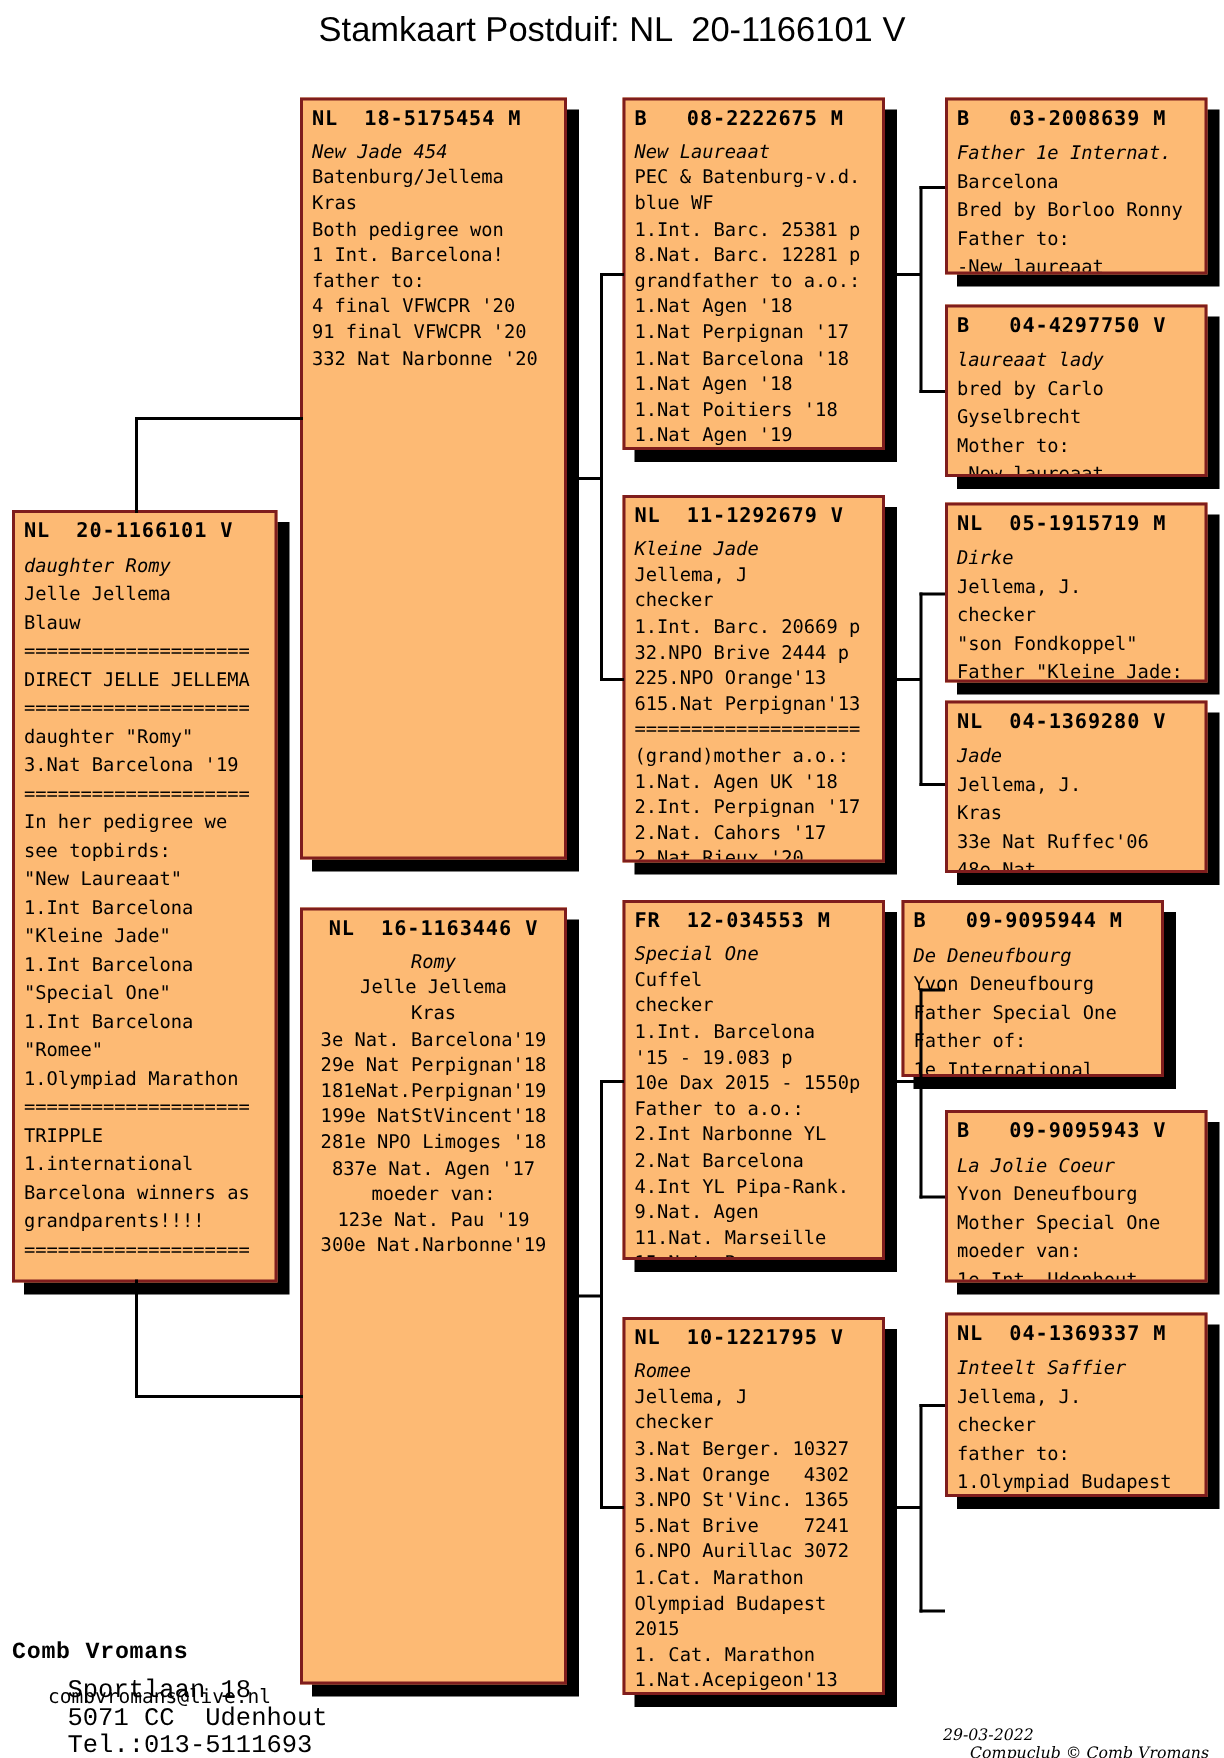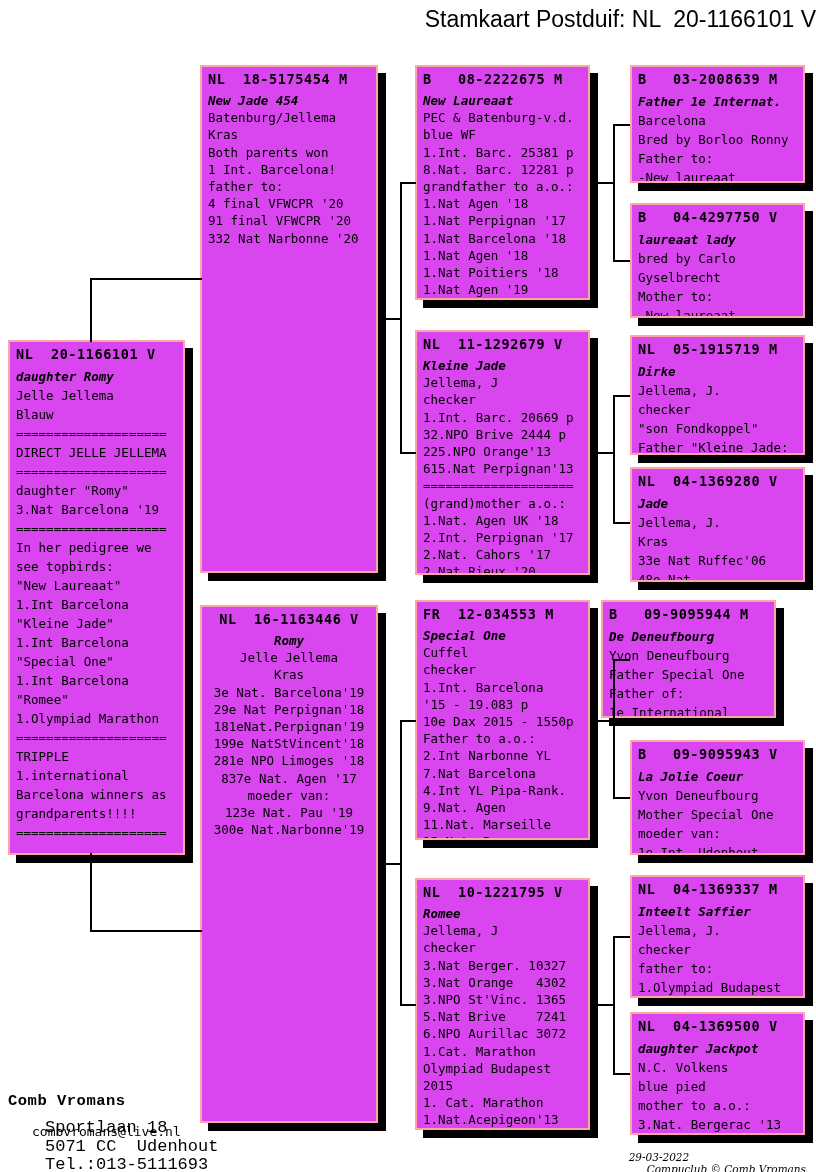--- a/index.html
+++ b/index.html
@@ -1,29 +1,29 @@
 <!DOCTYPE html>
 <html><head>
 <meta charset="utf-8">
 <style>
   html,body { margin:0; padding:0; background:#fff; }
   .page {
     position:relative; width:816px; height:1172px; background:#fff; color:#000;
     font-family:"DejaVu Sans Mono","Liberation Mono",monospace; overflow:hidden;
   }
   .title {
-    position:absolute; top:6px; left:0; width:100%; text-align:right;
+    position:absolute; top:6px; left:0; width:100%; text-align:center;
     font-family:"Liberation Sans",sans-serif; font-size:23px; white-space:pre;
   }
   .box {
-    position:absolute; background:#d946ef; border:2px solid #fca5a5;
+    position:absolute; background:#fdba74; border:2px solid #7f1d1d;
     box-shadow:8px 8px 0 #000; padding:4px 6px; box-sizing:border-box; overflow:hidden;
   }
   .box .ring { font-weight:bold; font-size:13.5px; letter-spacing:0.6px; white-space:pre; margin-bottom:5px; line-height:16px; }
-  .box .bird { font-weight:bold; font-style:italic; }
+  .box .bird { font-weight:normal; font-style:italic; }
   .box .bird, .box .line { font-size:12.5px; line-height:17.2px; white-space:pre; }
   #box-main .bird, #box-main .line { line-height:19px; }
   .g4 .bird, .g4 .line { line-height:19px; }
 
   #box-main   { left:8px;   top:340px; width:177px; height:515px; }
   #box-father { left:200px; top:65px;  width:178px; height:508px; }
   #box-mother { left:200px; top:605px; width:178px; height:518px;text-align:center; }
   #box-g3a { left:415px; top:65px;  width:175px; height:235px; }
   #box-g3b { left:415px; top:330px; width:175px; height:245px; }
   #box-g3c { left:415px; top:600px; width:175px; height:240px; }
@@ -88,21 +88,21 @@
         <div class="line">====================</div>
       </div>
   </div>
 
   <div class="box" id="box-father">
     <div class="ring">NL  18-5175454 M</div>
     <div class="bird">New Jade 454</div>
     <div class="lines">
         <div class="line">Batenburg/Jellema</div>
         <div class="line">Kras</div>
-        <div class="line">Both parents won</div>
+        <div class="line">Both pedigree won</div>
         <div class="line">1 Int. Barcelona!</div>
         <div class="line">father to:</div>
         <div class="line">4 final VFWCPR '20</div>
         <div class="line">91 final VFWCPR '20</div>
         <div class="line">332 Nat Narbonne '20</div>
       </div>
   </div>
   <div class="box" id="box-mother">
     <div class="ring">NL  16-1163446 V</div>
     <div class="bird">Romy</div>
@@ -160,21 +160,21 @@
     <div class="ring">FR  12-034553 M</div>
     <div class="bird">Special One</div>
     <div class="lines">
         <div class="line">Cuffel</div>
         <div class="line">checker</div>
         <div class="line">1.Int. Barcelona</div>
         <div class="line">'15 - 19.083 p</div>
         <div class="line">10e Dax 2015 - 1550p</div>
         <div class="line">Father to a.o.:</div>
         <div class="line">2.Int Narbonne YL</div>
-        <div class="line">7.Nat Barcelona</div>
+        <div class="line">2.Nat Barcelona</div>
         <div class="line">4.Int YL Pipa-Rank.</div>
         <div class="line">9.Nat. Agen</div>
         <div class="line">11.Nat. Marseille</div>
         <div class="line">15.Nat. Bergerac</div>
       </div>
   </div>
   <div class="box" id="box-g3d">
     <div class="ring">NL  10-1221795 V</div>
     <div class="bird">Romee</div>
     <div class="lines">
@@ -256,30 +256,20 @@
   <div class="box g4" id="box-g4g">
     <div class="ring">NL  04-1369337 M</div>
     <div class="bird">Inteelt Saffier</div>
     <div class="lines">
         <div class="line">Jellema, J.</div>
         <div class="line">checker</div>
         <div class="line">father to:</div>
         <div class="line">1.Olympiad Budapest</div>
       </div>
   </div>
-  <div class="box g4" id="box-g4h">
-    <div class="ring">NL  04-1369500 V</div>
-    <div class="bird">daughter Jackpot</div>
-    <div class="lines">
-        <div class="line">N.C. Volkens</div>
-        <div class="line">blue pied</div>
-        <div class="line">mother to a.o.:</div>
-        <div class="line">3.Nat. Bergerac '13</div>
-      </div>
-  </div>
 
   <div class="connector v" style="left:90px;top:278px;height:64px"></div>
   <div class="connector h" style="left:90px;top:278px;width:112px"></div>
   <div class="connector v" style="left:90px;top:853px;height:79px"></div>
   <div class="connector h" style="left:90px;top:930px;width:112px"></div>
 
   <div class="connector h" style="left:378px;top:318px;width:24px"></div>
   <div class="connector v" style="left:400px;top:182px;height:272px"></div>
   <div class="connector h" style="left:400px;top:182px;width:16px"></div>
   <div class="connector h" style="left:400px;top:452px;width:16px"></div>

